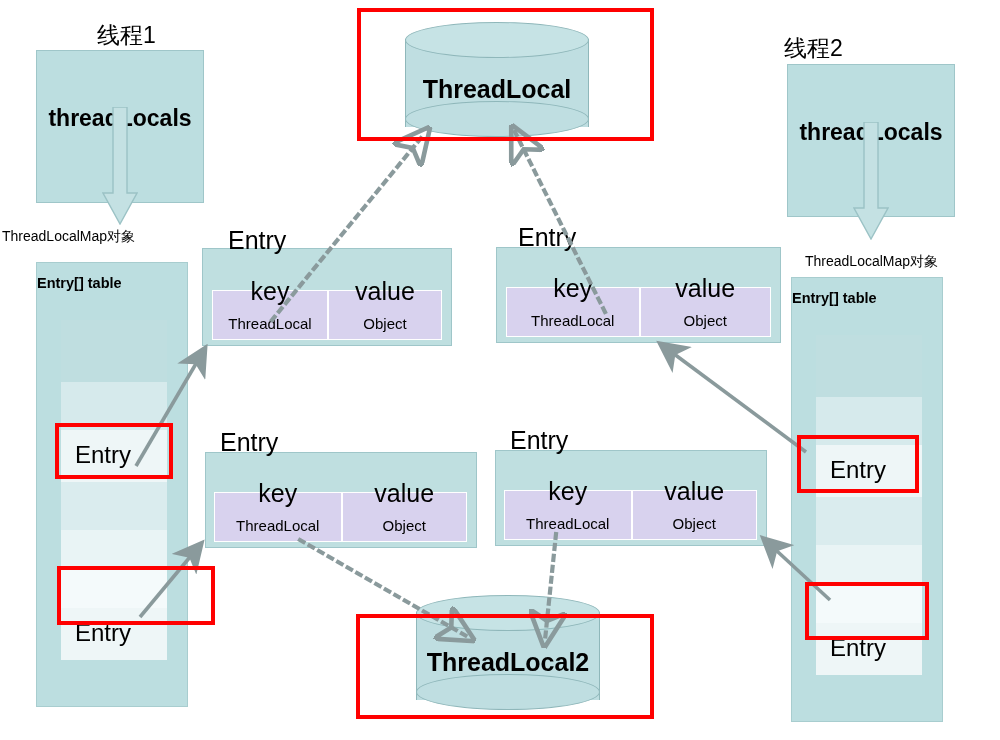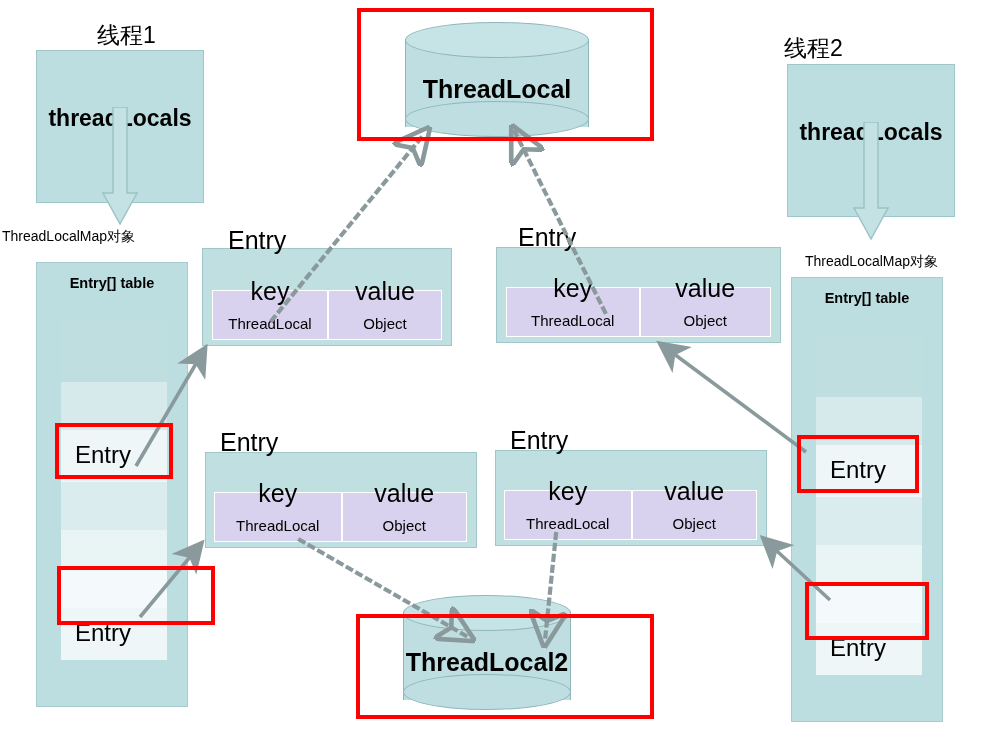--- a/index.html
+++ b/index.html
@@ -55,21 +55,20 @@
   
   .table-box {
     position: absolute;
     background: #bcdee0;
     border: 1px solid #a8cdcf;
     box-sizing: border-box;
   }
   .table-caption {
     position: absolute;
     left: 0; right: 0;
-    text-align: center;
     font-size: 14.5px;
     font-weight: bold;
     color: #000;
     white-space: nowrap;
   }
   .cells {
     position: absolute;
     background: #ffffff;
   }
   .cell {
@@ -320,21 +319,21 @@
   </div>
 
   <div class="cyl" style="left:405px; top:22px; width:184px; height:118px;">
     <div class="body" style="top:17px; height:88px;"></div>
     <div class="bottom-ellipse" style="top:79px; height:36px;"></div>
     <div class="top-ellipse" style="top:0px; height:36px;"></div>
     <div class="cyl-label" style="top:53px;">ThreadLocal</div>
   </div>
   <div class="redbox" style="left:357px; top:8px; width:297px; height:133px;"></div>
 
-  <div class="cyl" style="left:403px; top:595px; width:168px; height:118px;">
+  <div class="cyl" style="left:416px; top:595px; width:184px; height:118px;">
     <div class="body" style="top:17px; height:88px;"></div>
     <div class="bottom-ellipse" style="top:79px; height:36px;"></div>
     <div class="top-ellipse" style="top:0px; height:36px;"></div>
     <div class="cyl-label" style="top:53px;">ThreadLocal2</div>
   </div>
   <div class="redbox" style="left:356px; top:614px; width:298px; height:105px;"></div>
 
   <svg id="connectors" viewBox="0 0 1000 740">
     <defs>
       <marker id="solidArrow" markerWidth="9" markerHeight="9" refX="7" refY="4.5" orient="auto" markerUnits="strokeWidth">

